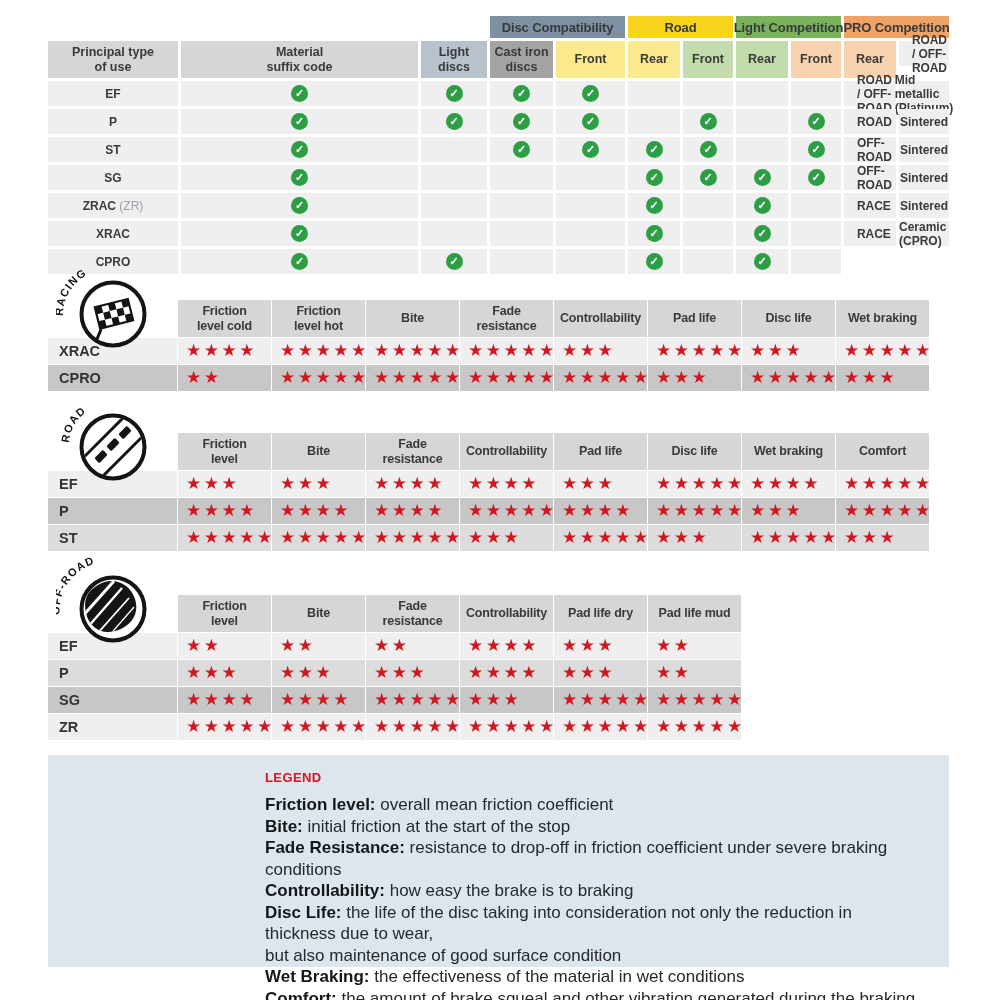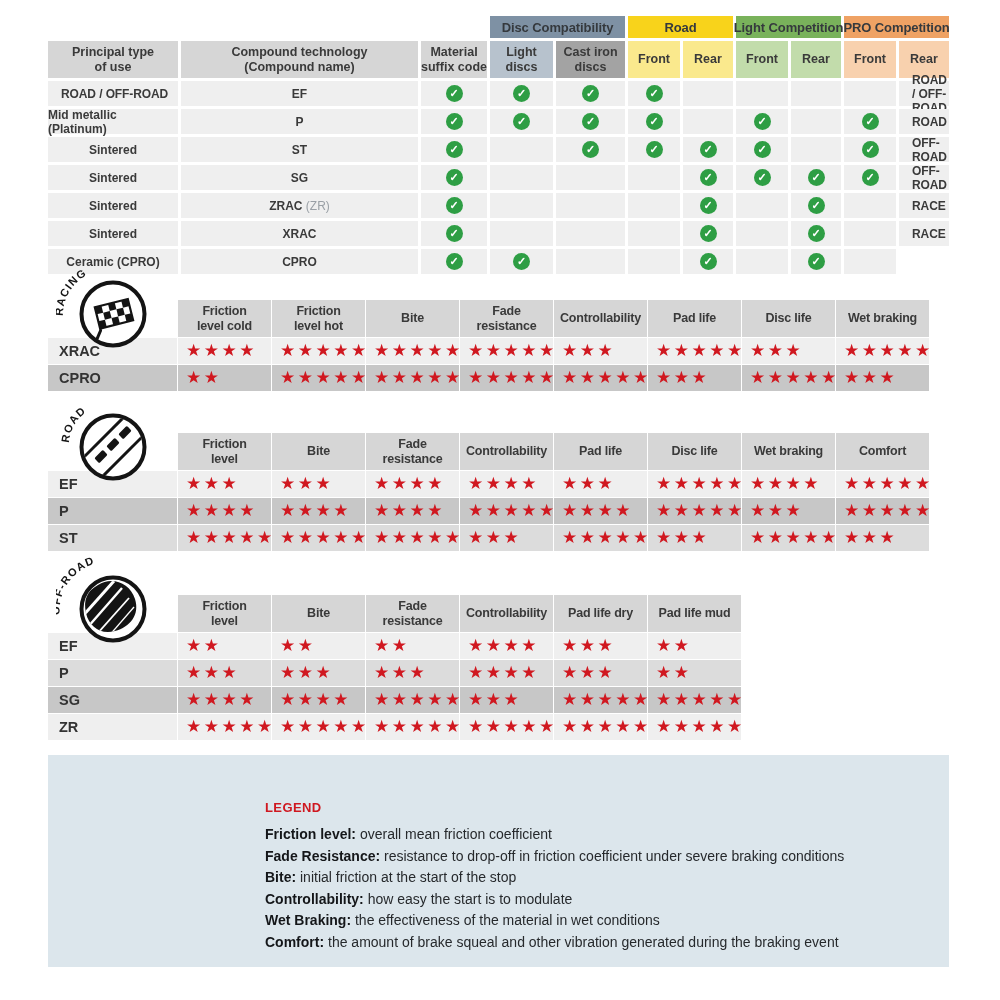--- a/index.html
+++ b/index.html
@@ -36,40 +36,38 @@
        letter-spacing:-.2px;color:var(--txt);}
   .rlabel{height:26px;display:flex;align-items:center;padding-left:11px;font-weight:bold;font-size:14.5px;color:#333;}
   .rcell{height:26px;display:flex;align-items:center;padding-left:8px;}
   .stars{color:var(--star);font-size:17px;letter-spacing:2.5px;line-height:1;margin-top:-2px;white-space:nowrap;}
   .shade-light{background:#efefef;} .shade-medium{background:#dcdcdc;} .shade-dark{background:#c7c7c7;}
 
   .sicon{position:absolute;left:8px;top:-38px;}
   .arct{fill:#141414;font-weight:bold;font-size:11px;letter-spacing:1.2px;font-family:"Liberation Sans",sans-serif;}
 
   
-  .legend{width:901px;height:212px;background:var(--legendbg);margin-top:15px;padding:45px 30px 0 217px;}
+  .legend{width:901px;height:212px;background:var(--legendbg);margin-top:15px;padding:15px 30px 0 217px;}
   .ltitle{color:#cf1820;font-weight:bold;font-size:13px;letter-spacing:.4px;margin-bottom:9px;}
-  .litem{font-size:14px;line-height:21.5px;color:#26292c;}
+  .litem{font-size:17px;line-height:21.5px;color:#26292c;}
   .litem b{color:#141619;}
 </style>
 </head>
 <body>
 
 <div class="page">
 
   <div class="compat" id="compat-grid">
       <div class="ghost"></div>
       <div class="grp" style="background: rgb(126, 145, 164);">Disc Compatibility</div>
       <div class="grp" style="background: rgb(248, 211, 27);">Road</div>
       <div class="grp" style="background: rgb(121, 178, 91);">Light Competition</div>
       <div class="grp" style="background: rgb(239, 162, 100);">PRO Competition</div>
       <div class="hc">Principal type
 of use</div>
-      <div class="hc">Compound technology
-(Compound name)</div>
       <div class="hc">Material
 suffix code</div>
       <div class="hc" style="background: rgb(183, 194, 205);">Light
 discs</div>
       <div class="hc" style="background: #a3a3a3;">Cast iron
 discs</div>
       <div class="hc" style="background: rgb(250, 233, 141);">Front</div>
       <div class="hc" style="background: rgb(250, 233, 141);">Rear</div>
       <div class="hc" style="background: rgb(194, 220, 171);">Front</div>
       <div class="hc" style="background: rgb(194, 220, 171);">Rear</div>
@@ -515,21 +513,23 @@
         <div class="rcell shade-light">
           <span class="stars">★★★★★</span>
         </div>
       </div>
   </section>
 
   <div class="legend">
     <div class="ltitle">LEGEND</div>
     <div id="legend-items">
         <div class="litem"><b>Friction level: </b><span>overall mean friction coefficient</span></div>
+        <div class="litem"><b>Bite: </b><span>initial friction at the start of the stop</span></div>
         <div class="litem"><b>Fade Resistance: </b><span>resistance to drop-off in friction coefficient under severe braking conditions</span></div>
-        <div class="litem"><b>Bite: </b><span>initial friction at the start of the stop</span></div>
-        <div class="litem"><b>Controllability: </b><span>how easy the start is to modulate</span></div>
+        <div class="litem"><b>Controllability: </b><span>how easy the brake is to braking</span></div>
+        <div class="litem"><b>Disc Life: </b><span>the life of the disc taking into consideration not only the reduction in thickness due to wear,</span></div>
+        <div class="litem"><span>but also maintenance of good surface condition</span></div>
         <div class="litem"><b>Wet Braking: </b><span>the effectiveness of the material in wet conditions</span></div>
         <div class="litem"><b>Comfort: </b><span>the amount of brake squeal and other vibration generated during the braking event</span></div>
       </div>
   </div>
 
 </div>
 
 </body></html>

